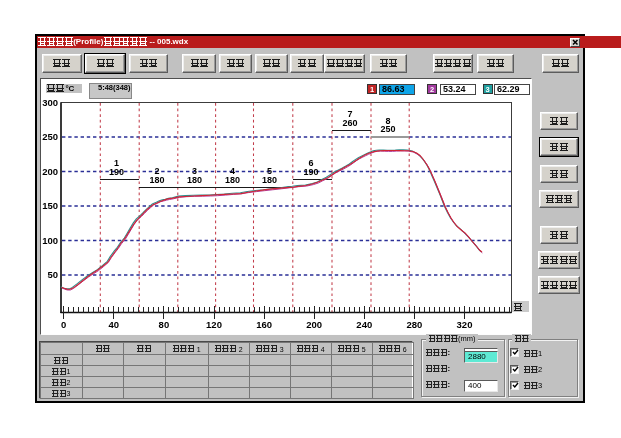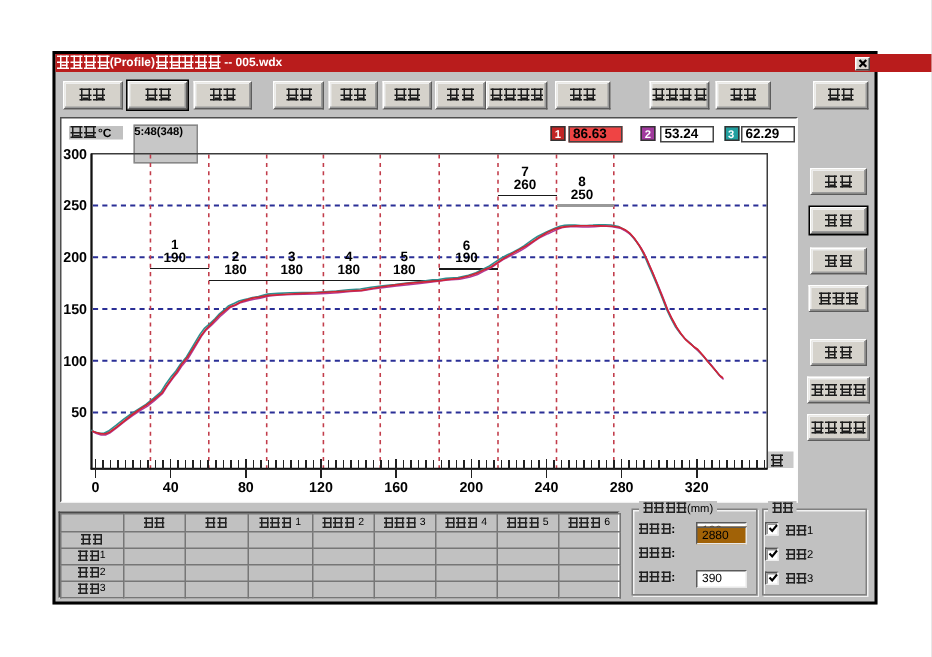--- a/index.html
+++ b/index.html
@@ -111,23 +111,23 @@
       <i class="g"></i>
       <i class="g"></i>
       <i class="g"></i>
     </div>
 <div style="left:40px;top:77.5px;width:492px;height:257px;background:#fff;border:1px solid;border-color:#4f4f4f #fdfdfd #fdfdfd #4f4f4f">
 <div style="left:5px;top:5px;width:36px;height:9px;background:#c1c1c1;display:flex;align-items:center">
         <i class="g"></i>
         <i class="g"></i>
         <span style="font:bold 8px 'Liberation Sans';margin-left:1px">°C</span>
       </div>
-<div style="left:47.5px;top:4.5px;width:43px;height:26px;background:#c7c7c7;border:1px solid #888;font:bold 7.5px 'Liberation Sans';text-align:left;line-height:8.5px">5:48(348)</div>
+<div style="left:47.5px;top:4.5px;width:43px;height:16px;background:#c7c7c7;border:1px solid #888;font:bold 7.5px 'Liberation Sans';text-align:right;line-height:8.5px">5:48(348)</div>
 <div style="left:326px;top:5.5px;width:10px;height:10px;background:#c22525;border:1px solid #333;color:#fff;font:bold 7.5px 'Liberation Sans';text-align:center;line-height:9px">1</div>
-<div style="left:338px;top:5px;width:36px;height:11px;background:#ef4444;border:1px solid #444;font:bold 9px 'Liberation Sans';line-height:9.5px;padding-left:2px">86.63</div>
+<div style="left:338px;top:5px;width:36px;height:11px;background:#0ea5e9;border:1px solid #444;font:bold 9px 'Liberation Sans';line-height:9.5px;padding-left:2px">86.63</div>
 <div style="left:386px;top:5.5px;width:10px;height:10px;background:#a23a9e;border:1px solid #333;color:#fff;font:bold 7.5px 'Liberation Sans';text-align:center;line-height:9px">2</div>
 <div style="left:399px;top:5px;width:36px;height:11px;background:#fff;border:1px solid #444;font:bold 9px 'Liberation Sans';line-height:9.5px;padding-left:2px">53.24</div>
 <div style="left:441.5px;top:5.5px;width:10px;height:10px;background:#21a0a0;border:1px solid #333;color:#fff;font:bold 7.5px 'Liberation Sans';text-align:center;line-height:9px">3</div>
 <div style="left:453px;top:5px;width:36px;height:11px;background:#fff;border:1px solid #444;font:bold 9px 'Liberation Sans';line-height:9.5px;padding-left:2px">62.29</div>
 <svg width="490" height="255" viewBox="0 0 490 255" style="position:absolute;left:0;top:0">
 <line x1="21.0" y1="58.0" x2="470.0" y2="58.0" stroke="#2a2f96" stroke-width="1.35" stroke-dasharray="3.4,2.8"></line>
 <line x1="21.0" y1="92.5" x2="470.0" y2="92.5" stroke="#2a2f96" stroke-width="1.35" stroke-dasharray="3.4,2.8"></line>
 <line x1="21.0" y1="127.0" x2="470.0" y2="127.0" stroke="#2a2f96" stroke-width="1.35" stroke-dasharray="3.4,2.8"></line>
 <line x1="21.0" y1="161.5" x2="470.0" y2="161.5" stroke="#2a2f96" stroke-width="1.35" stroke-dasharray="3.4,2.8"></line>
 <line x1="21.0" y1="196.0" x2="470.0" y2="196.0" stroke="#2a2f96" stroke-width="1.35" stroke-dasharray="3.4,2.8"></line>
@@ -263,28 +263,28 @@
       <i class="s"></i>
       <span style="font:bold 8px 'Liberation Sans'">:</span>
     </div>
 <div class="vbox" style="left:464px;top:347.5px;width:34px;height:12px;background:#fff">190</div>
 <div style="left:425px;top:364.5px;height:8px;display:flex;align-items:center">
       <i class="s"></i>
       <i class="s"></i>
       <i class="s"></i>
       <span style="font:bold 8px 'Liberation Sans'">:</span>
     </div>
-<div class="vbox" style="left:464px;top:351px;width:34px;height:12px;background:#a16207">2880</div>
+<div class="vbox" style="left:464px;top:351px;width:34px;height:12px;background:#5eead4">2880</div>
 <div style="left:425px;top:380.5px;height:8px;display:flex;align-items:center">
       <i class="s"></i>
       <i class="s"></i>
       <i class="s"></i>
       <span style="font:bold 8px 'Liberation Sans'">:</span>
     </div>
-<div class="vbox" style="left:464px;top:379.5px;width:34px;height:12px;background:#fff">390</div>
+<div class="vbox" style="left:464px;top:379.5px;width:34px;height:12px;background:#fff">400</div>
 <div class="grp" style="left:508px;top:339px;width:70px;height:58px"></div>
 <div style="left:512px;top:334px;height:9px;background:#c1c1c1;display:flex;align-items:center;padding:0 2px">
       <i class="s"></i>
       <i class="s"></i>
     </div>
 <div class="cbx" style="left:510px;top:348px">
       <svg width="7" height="7" style="position:absolute;left:0.5px;top:0">
         <path d="M1 3 L2.8 5 L6 1" stroke="#000" stroke-width="1.4" fill="none"></path>
       </svg>
     </div>

